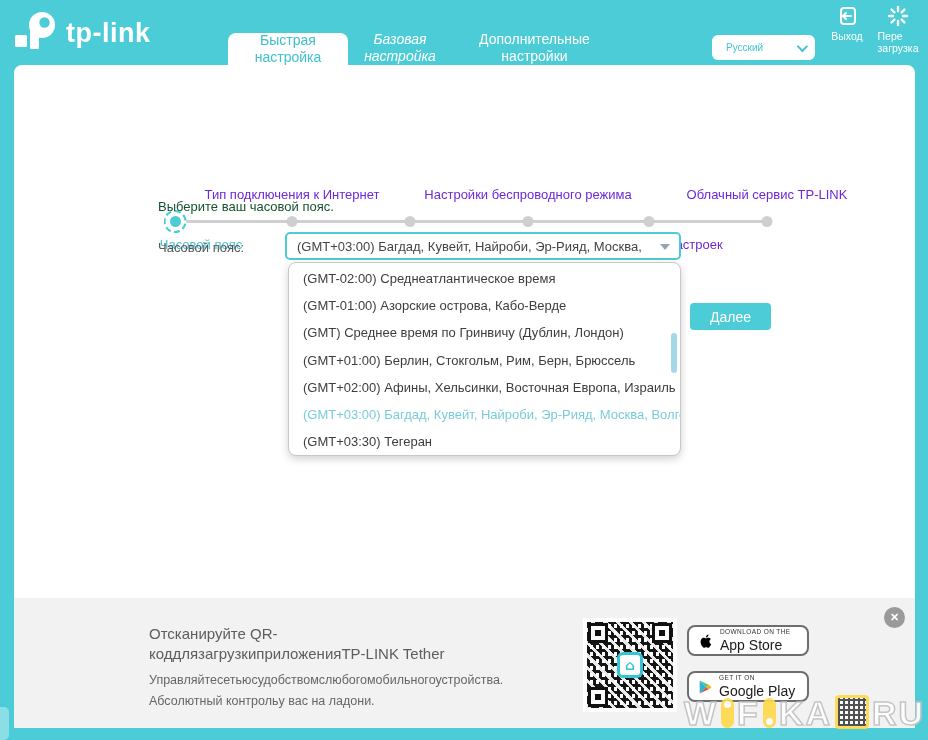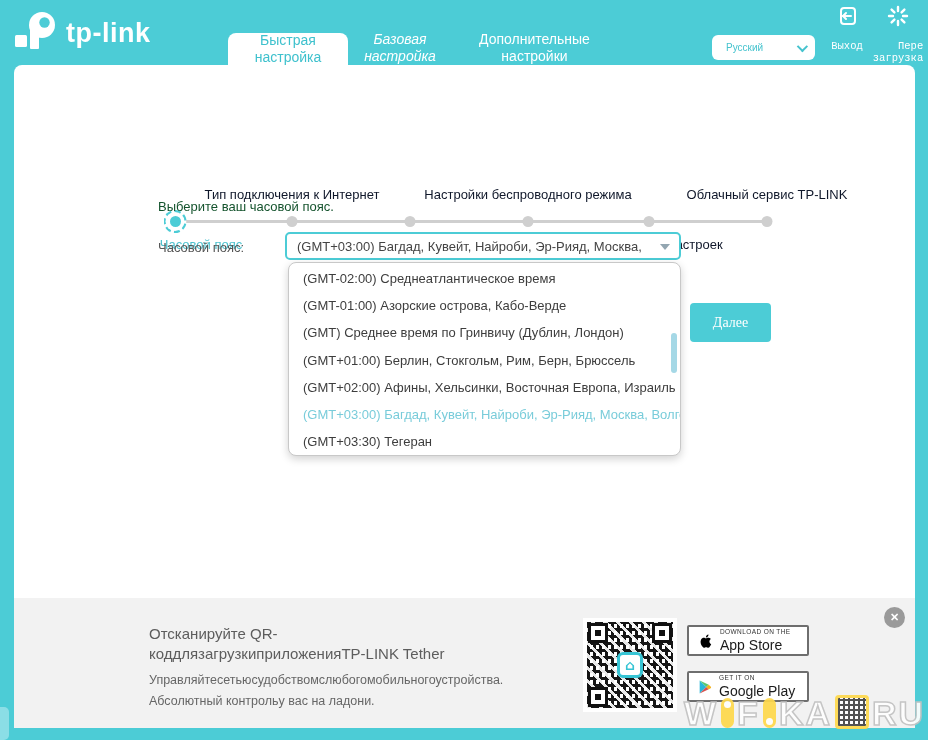--- a/index.html
+++ b/index.html
@@ -22,40 +22,40 @@
 
   .lang { position:absolute; left:712px; top:35px; width:103px; height:25px; background:#fff; border-radius:6px;
           display:flex; align-items:center; padding:0 10px 0 14px; cursor:pointer; }
   .lang-value { color:#45c3ce; font-size:10px; flex:1; }
   .chev { width:8px; height:8px; border-right:2px solid #45c3ce; border-bottom:2px solid #45c3ce;
           transform:rotate(45deg) translateY(-2px); }
 
   .hbtn { position:absolute; top:5px; display:flex; flex-direction:column; align-items:center; cursor:pointer; }
   .hbtn.logout { left:827px; width:40px; }
   .hbtn.reboot { left:872px; width:52px; }
-  .hlbl { color:#fff; font-size:10.5px; line-height:12px; margin-top:13px; text-align:right;font-family:Liberation Mono, monospace; }
+  .hlbl { color:#fff; font-size:10.5px; line-height:12px; margin-top:3px; text-align:left; }
   .pre { white-space:pre-line; }
 
   
   .panel-main { position:absolute; left:14px; top:65px; width:901px; height:533px; background:#fff;
                 border-radius:8px 8px 0 0; }
   .panel-footer { position:absolute; left:14px; top:598px; width:901px; height:130px; background:#f2f2f2; }
   .left-mini-tab { position:absolute; left:0; top:707px; width:9px; height:33px; background:#8bdee6;
                    border-radius:0 5px 5px 0; }
 
   
   .stepper { position:absolute; left:0; top:90px; width:928px; height:80px; }
   .track { position:absolute; left:175px; top:130px; width:592px; height:3px; background:#cfcfcf; border-radius:2px; }
   .sdot { position:absolute; top:126px; width:11px; height:11px; background:#cfcfcf; border-radius:50%;
           transform:translateX(-50%); }
   .sdot.active { background:#4cccd6; }
   .sring { position:absolute; top:120px; width:23px; height:23px; border:2px dashed #4cccd6; border-radius:50%;
            transform:translateX(-50%); background:#fff; }
   .sring .sdot { position:absolute; left:50%; top:4px; }
-  .slbl { position:absolute; transform:translateX(-50%); white-space:nowrap; font-size:13px; color:#0f172a; }
+  .slbl { position:absolute; transform:translateX(-50%); white-space:nowrap; font-size:13px; color:#6d28d9; }
   .slbl.above { top:97px; }
   .slbl.below { top:147px;margin-left:26px; }
   .slbl.teal { color:#4cc0cd; }
 
   
   .instruction { position:absolute; left:158px; top:199px; font-size:13px; color:#14532d; }
   .tz-label { position:absolute; left:158px; top:240px; font-size:13px; color:#555; }
   .tz-select { position:absolute; left:285px; top:232px; width:396px; height:28px; background:#fff;
                border:2px solid #4cccd6; border-radius:5px; display:flex; align-items:center; cursor:pointer; }
   .tz-value { font-size:13px; color:#444; padding-left:10px; white-space:nowrap; overflow:hidden; width:358px; }
@@ -63,22 +63,22 @@
                border-left:5px solid transparent; border-right:5px solid transparent; border-top:6px solid #93a6b1; }
 
   .tz-list { position:absolute; left:288px; top:262px; width:393px; height:194px; background:#fff;
              border:1px solid #c8c8c8; border-radius:8px; box-shadow:0 3px 8px rgba(0,0,0,.18); padding-top:2px; }
   .tz-opt { height:27.2px; line-height:27.2px; padding-left:14px; font-size:13px; color:#3d3d3d;
             white-space:nowrap; overflow:hidden; cursor:pointer; }
   .tz-opt.selected { color:#79ccda; }
   .tz-scrollbar { position:absolute; right:3px; top:70px; width:6px; height:40px; background:#a5d8e6;
                   border-radius:3px; cursor:grab; }
 
-  .next-btn { position:absolute; left:690px; top:303px; width:81px; height:39px; background:#4cccd6; color:#fff;
-              font-family:Liberation Serif, serif; font-size:14px; border:none; border-radius:4px;
+  .next-btn { position:absolute; left:690px; top:303px; width:81px; height:27px; background:#4cccd6; color:#fff;
+              font-family:Liberation Sans, sans-serif; font-size:14px; border:none; border-radius:4px;
               cursor:pointer; }
 
   
   .f-close { position:absolute; left:884px; top:607px; width:21px; height:21px; background:#9a9a9a; color:#fff;
              border-radius:50%; display:flex; align-items:center; justify-content:center; font-size:11px;
              font-weight:bold; cursor:pointer; }
   .f-title { position:absolute; left:149px; top:624px; font-size:15px; line-height:20px; color:#5d5d5d;
              white-space:pre-line; }
   .f-line1 { position:absolute; left:149px; top:673px; font-size:12.5px; color:#666; }
   .f-line2 { position:absolute; left:149px; top:694px; font-size:12.5px; color:#666; }
@@ -92,21 +92,21 @@
         repeating-linear-gradient(90deg, #161616 0 3px, transparent 3px 6px); }
   .fp { position:absolute; width:20px; height:20px; border:3px solid #111; background:#fff; }
   .fp::after { content:""; position:absolute; left:4px; top:4px; width:6px; height:6px; background:#111; }
   .fp.tl { left:1px; top:1px; } .fp.tr { right:1px; top:1px; } .fp.bl { left:1px; bottom:1px; }
   .qr-house { position:absolute; left:50%; top:50%; transform:translate(-50%,-50%); width:26px; height:26px;
               background:#fff; border:3px solid #36c4d4; border-radius:6px; display:flex; align-items:center;
               justify-content:center; color:#36c4d4; font-family:"DejaVu Sans", sans-serif; font-size:14px;
               font-weight:bold; }
 
   .store-btn { position:absolute; left:687px; width:122px; height:31px; background:#fff; border:2px solid #6e6e6e;
-               border-radius:2px; display:flex; align-items:center; padding:0 8px; gap:6px; cursor:pointer; }
+               border-radius:8px; display:flex; align-items:center; padding:0 8px; gap:6px; cursor:pointer; }
   .store-btn.appstore { top:625px; }
   .store-btn.gplay { top:671px; }
   .store-txt { display:flex; flex-direction:column; justify-content:center; line-height:1; }
   .store-small { font-size:6.5px; letter-spacing:.4px; color:#333; margin-bottom:2px; }
   .store-big { font-size:14px; color:#1b1b1b; }
 
   
   .watermark { position:absolute; left:684px; top:695px; display:flex; align-items:flex-end; gap:3px; z-index:6;
                opacity:.92; }
   .wm { font-size:34px; font-weight:bold; line-height:34px; color:#fff; letter-spacing:2px;

